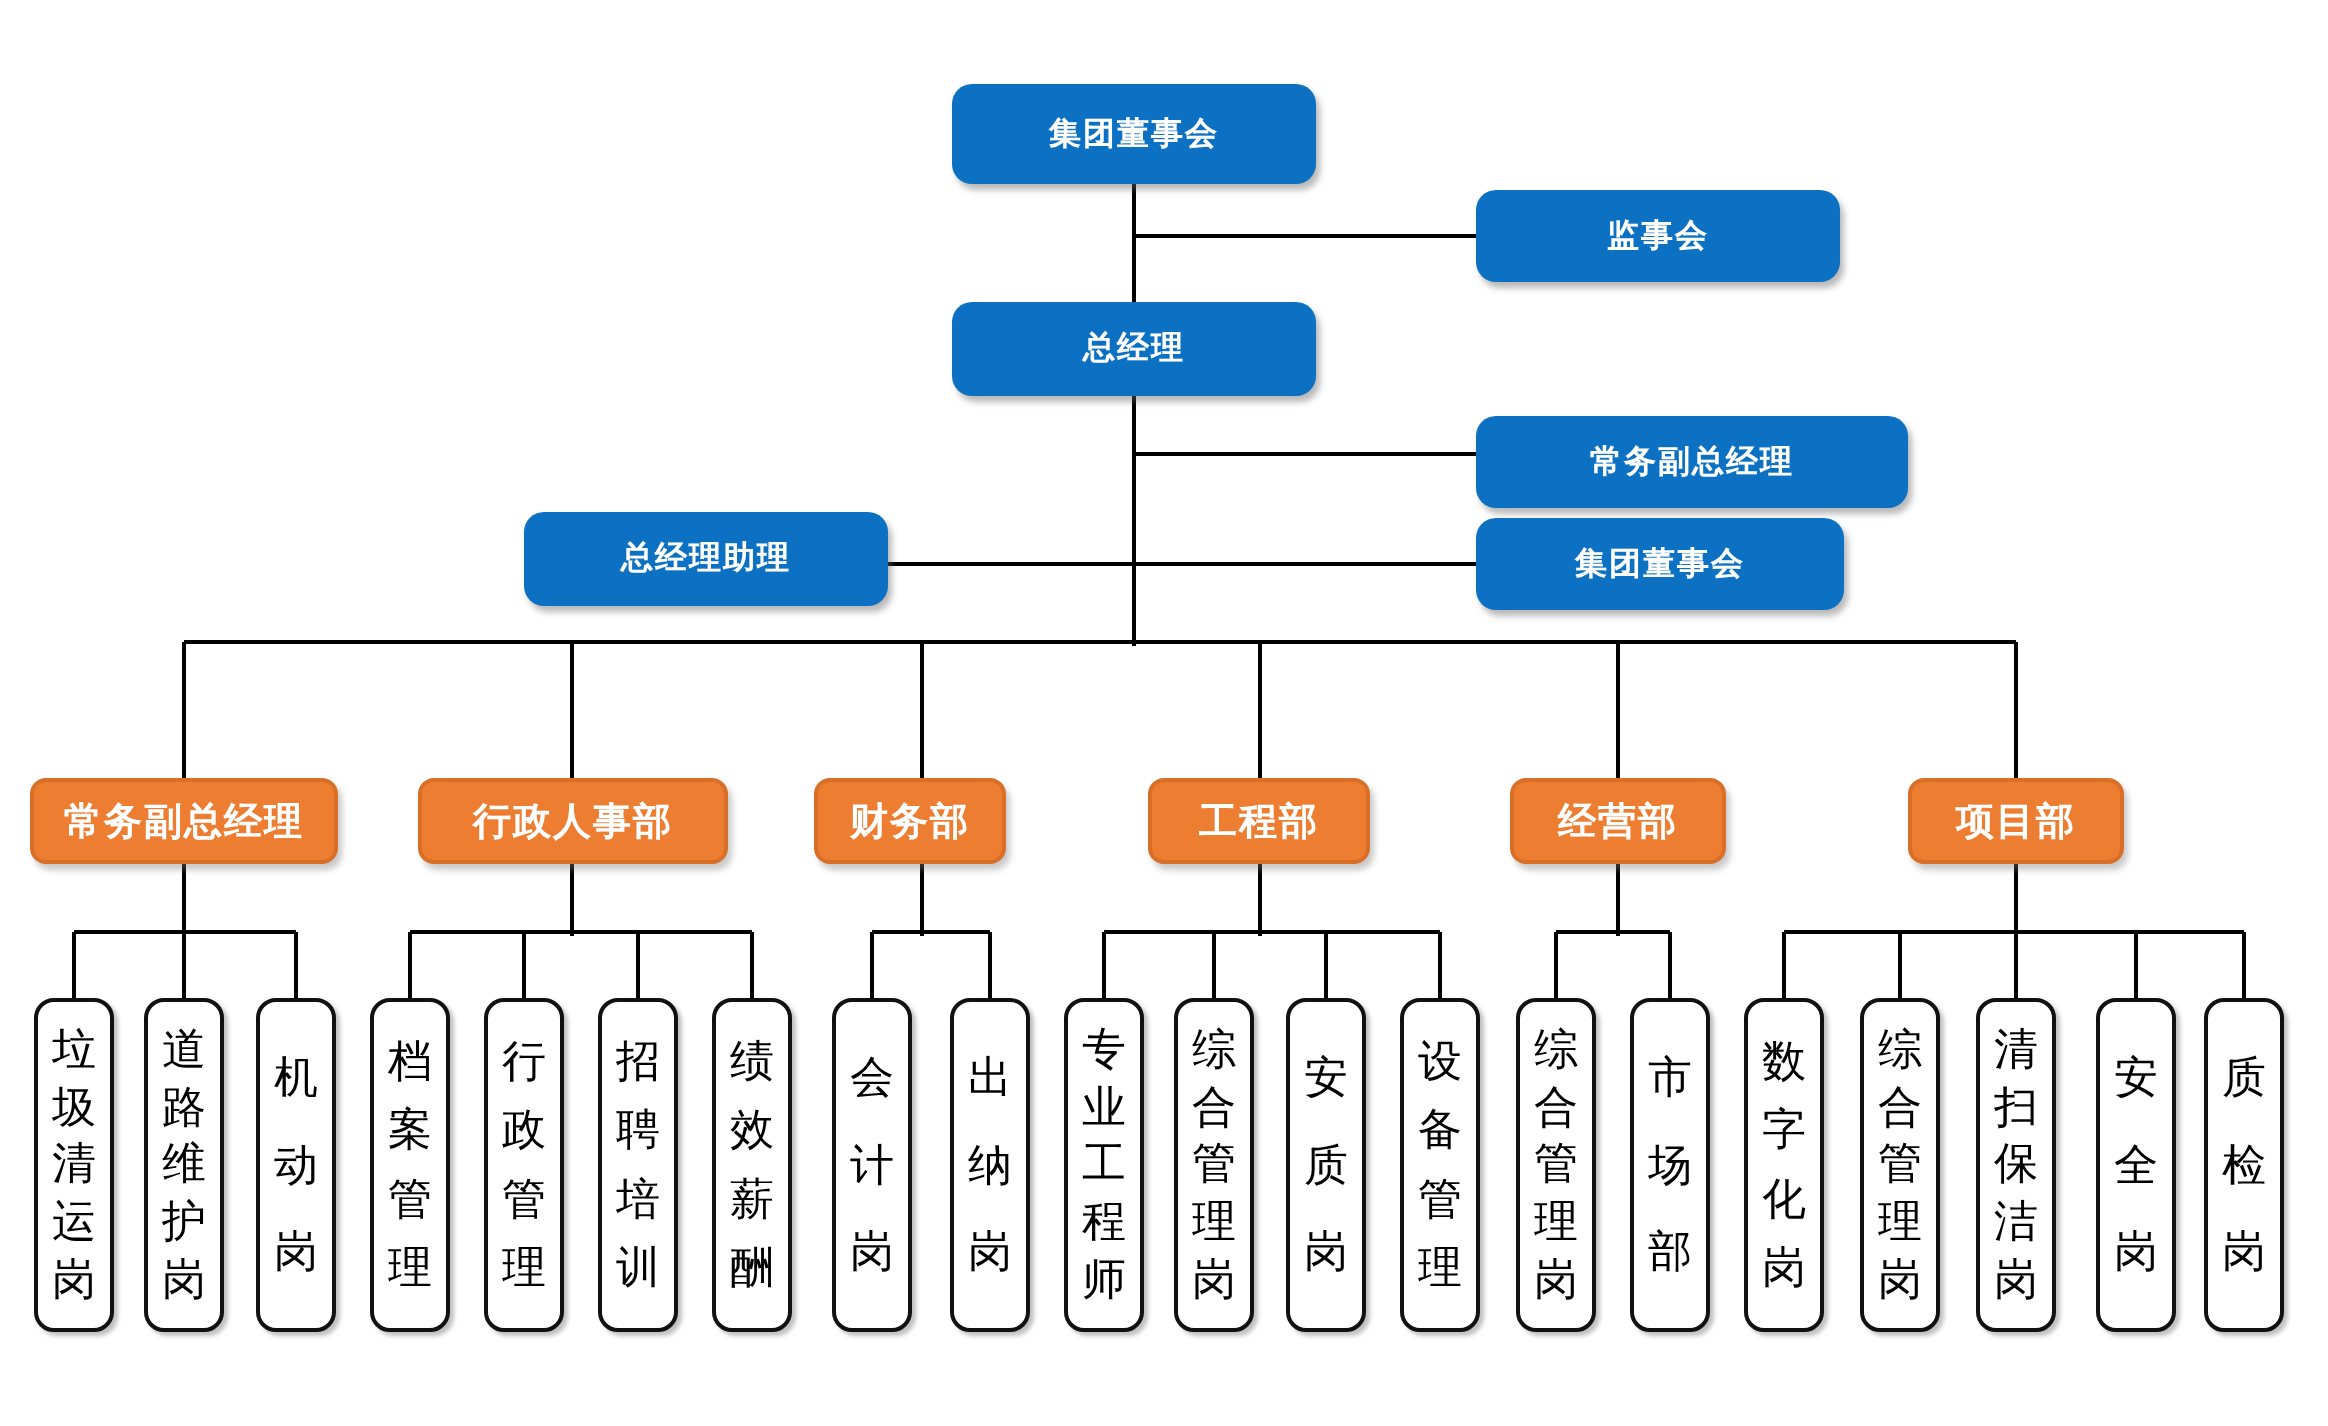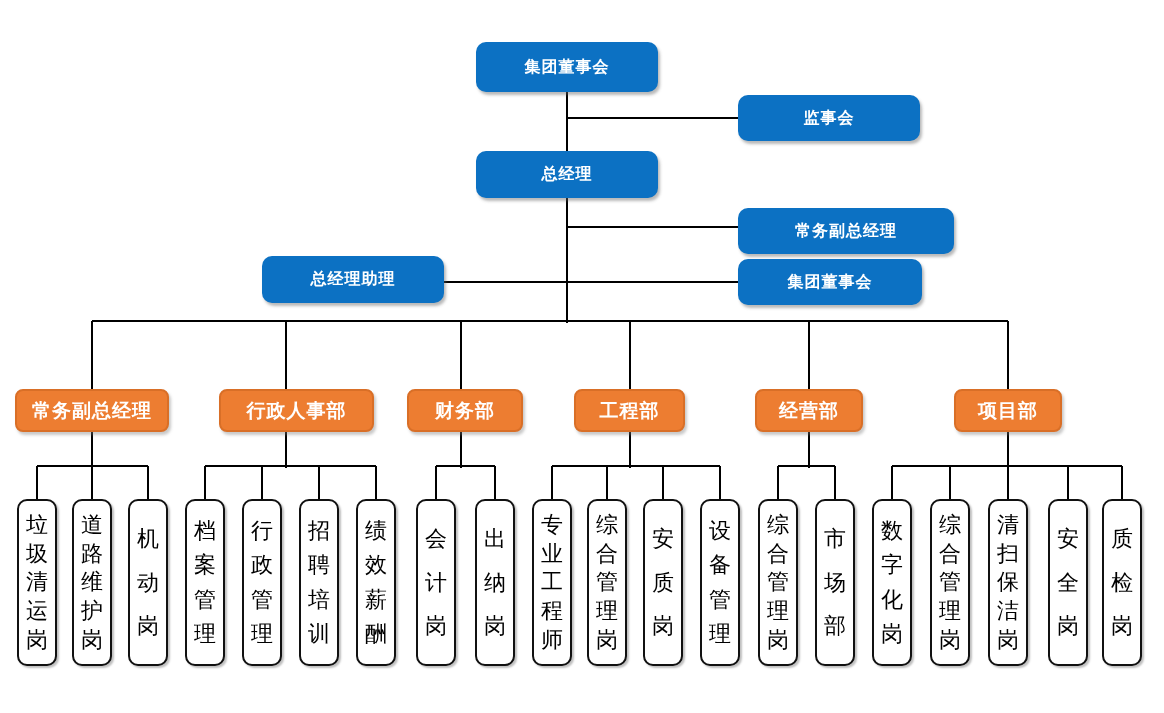--- a/index.html
+++ b/index.html
@@ -133,21 +133,21 @@
         <span>路</span>
         <span>维</span>
         <span>护</span>
         <span>岗</span>
       </div>
       <div class="node post" style="left: 128px; top: 499px; width: 40px; height: 167px;">
         <span>机</span>
         <span>动</span>
         <span>岗</span>
       </div>
-      <div class="node box-orange" style="left: 209px; top: 389px; width: 155px; height: 43px; margin-left: 10px;">行政人事部</div>
+      <div class="node box-orange" style="left: 209px; top: 389px; width: 155px; height: 43px;">行政人事部</div>
       <div class="node post" style="left: 185px; top: 499px; width: 40px; height: 167px;">
         <span>档</span>
         <span>案</span>
         <span>管</span>
         <span>理</span>
       </div>
       <div class="node post" style="left: 242px; top: 499px; width: 40px; height: 167px;">
         <span>行</span>
         <span>政</span>
         <span>管</span>
@@ -158,21 +158,21 @@
         <span>聘</span>
         <span>培</span>
         <span>训</span>
       </div>
       <div class="node post" style="left: 356px; top: 499px; width: 40px; height: 167px;">
         <span>绩</span>
         <span>效</span>
         <span>薪</span>
         <span>酬</span>
       </div>
-      <div class="node box-orange" style="left: 407px; top: 389px; width: 116px; height: 43px;">财务部</div>
+      <div class="node box-orange" style="left: 407px; top: 389px; width: 96px; height: 43px;">财务部</div>
       <div class="node post" style="left: 416px; top: 499px; width: 40px; height: 167px;">
         <span>会</span>
         <span>计</span>
         <span>岗</span>
       </div>
       <div class="node post" style="left: 475px; top: 499px; width: 40px; height: 167px;">
         <span>出</span>
         <span>纳</span>
         <span>岗</span>
       </div>

